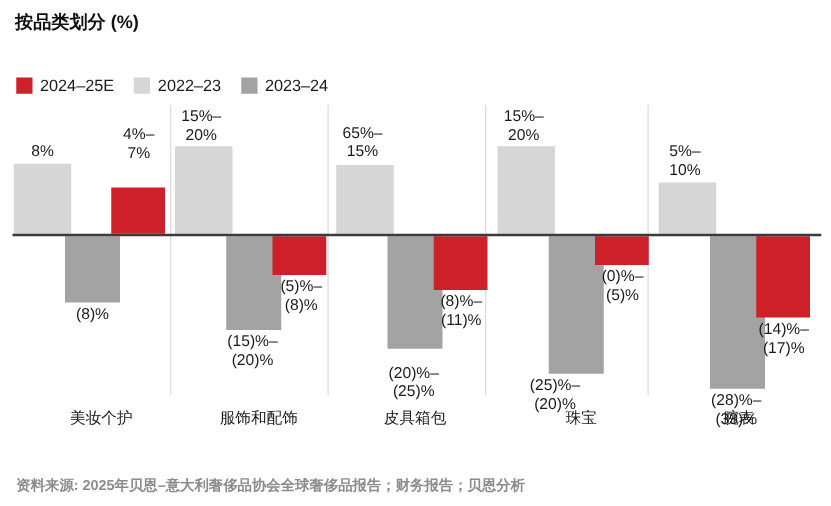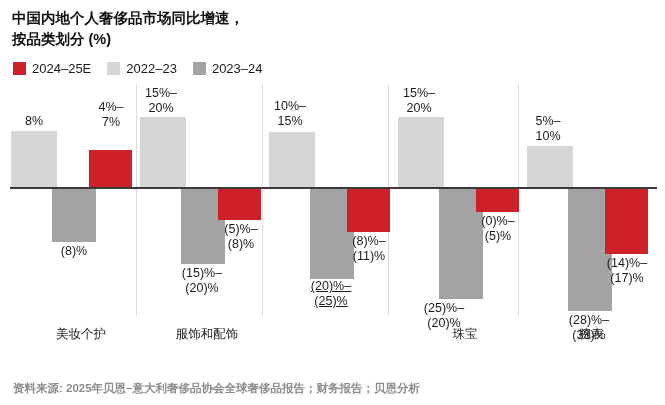--- a/index.html
+++ b/index.html
@@ -126,21 +126,20 @@
     font-size: 11.5px;
     color: #8c8c8c;
     white-space: nowrap;
     font-weight: bold;
   }
 </style>
 </head>
 <body>
 
 <div class="title-block">
-  <div class="title-line">中国内地个人奢侈品市场同比增速，</div>
   <div class="title-line"><span>按品类划分</span><span class="unit"> (%)</span></div>
 </div>
 
 <div class="legend" id="legend">
     <div class="legend-item">
       <span class="legend-swatch" style="background: rgb(206, 32, 41);"></span>
       <span class="legend-label">2024–25E</span>
     </div>
     <div class="legend-item">
       <span class="legend-swatch" style="background: rgb(214, 214, 214);"></span>
@@ -177,25 +176,25 @@
       <div>(15)%–</div>
       <div>(20)%</div>
     </div>
     <div class="bar" style="left: 218px; top: 105px; width: 43px; height: 31px; background: rgb(206, 32, 41);"></div>
     <div class="bar-label" style="left: 214px; top: 138px; width: 54px;">
       <div>(5)%–</div>
       <div>(8)%</div>
     </div>
     <div class="bar" style="left: 269px; top: 48px; width: 46px; height: 55px; background: rgb(214, 214, 214);"></div>
     <div class="bar-label" style="left: 265px; top: 15px; width: 50px;">
-      <div>10%–</div>
+      <div>65%–</div>
       <div>15%</div>
     </div>
     <div class="bar" style="left: 310px; top: 105px; width: 44px; height: 90px; background: rgb(163, 163, 163);"></div>
-    <div class="bar-label" style="left: 302px; top: 195px; width: 58px; text-decoration: underline;">
+    <div class="bar-label" style="left: 302px; top: 207px; width: 58px;">
       <div>(20)%–</div>
       <div>(25)%</div>
     </div>
     <div class="bar" style="left: 347px; top: 105px; width: 43px; height: 43px; background: rgb(206, 32, 41);"></div>
     <div class="bar-label" style="left: 341px; top: 150px; width: 56px;">
       <div>(8)%–</div>
       <div>(11)%</div>
     </div>
     <div class="bar" style="left: 398px; top: 33px; width: 46px; height: 70px; background: rgb(214, 214, 214);"></div>
     <div class="bar-label" style="left: 394px; top: 2px; width: 50px;">
@@ -225,17 +224,18 @@
     <div class="bar" style="left: 605px; top: 105px; width: 43px; height: 65px; background: rgb(206, 32, 41);"></div>
     <div class="bar-label" style="left: 598px; top: 172px; width: 58px;">
       <div>(14)%–</div>
       <div>(17)%</div>
     </div>
   </div>
 
 <div class="cat-row" id="cat-row">
     <div class="cat-label" style="left: 31px; width: 100px;">美妆个护</div>
     <div class="cat-label" style="left: 152px; width: 110px;">服饰和配饰</div>
+    <div class="cat-label" style="left: 282px; width: 100px;">皮具箱包</div>
     <div class="cat-label" style="left: 420px; width: 90px;">珠宝</div>
     <div class="cat-label" style="left: 546px; width: 90px;">腕表</div>
   </div>
 
 <div class="source">资料来源: 2025年贝恩–意大利奢侈品协会全球奢侈品报告；财务报告；贝恩分析</div>
 
 </body></html>

